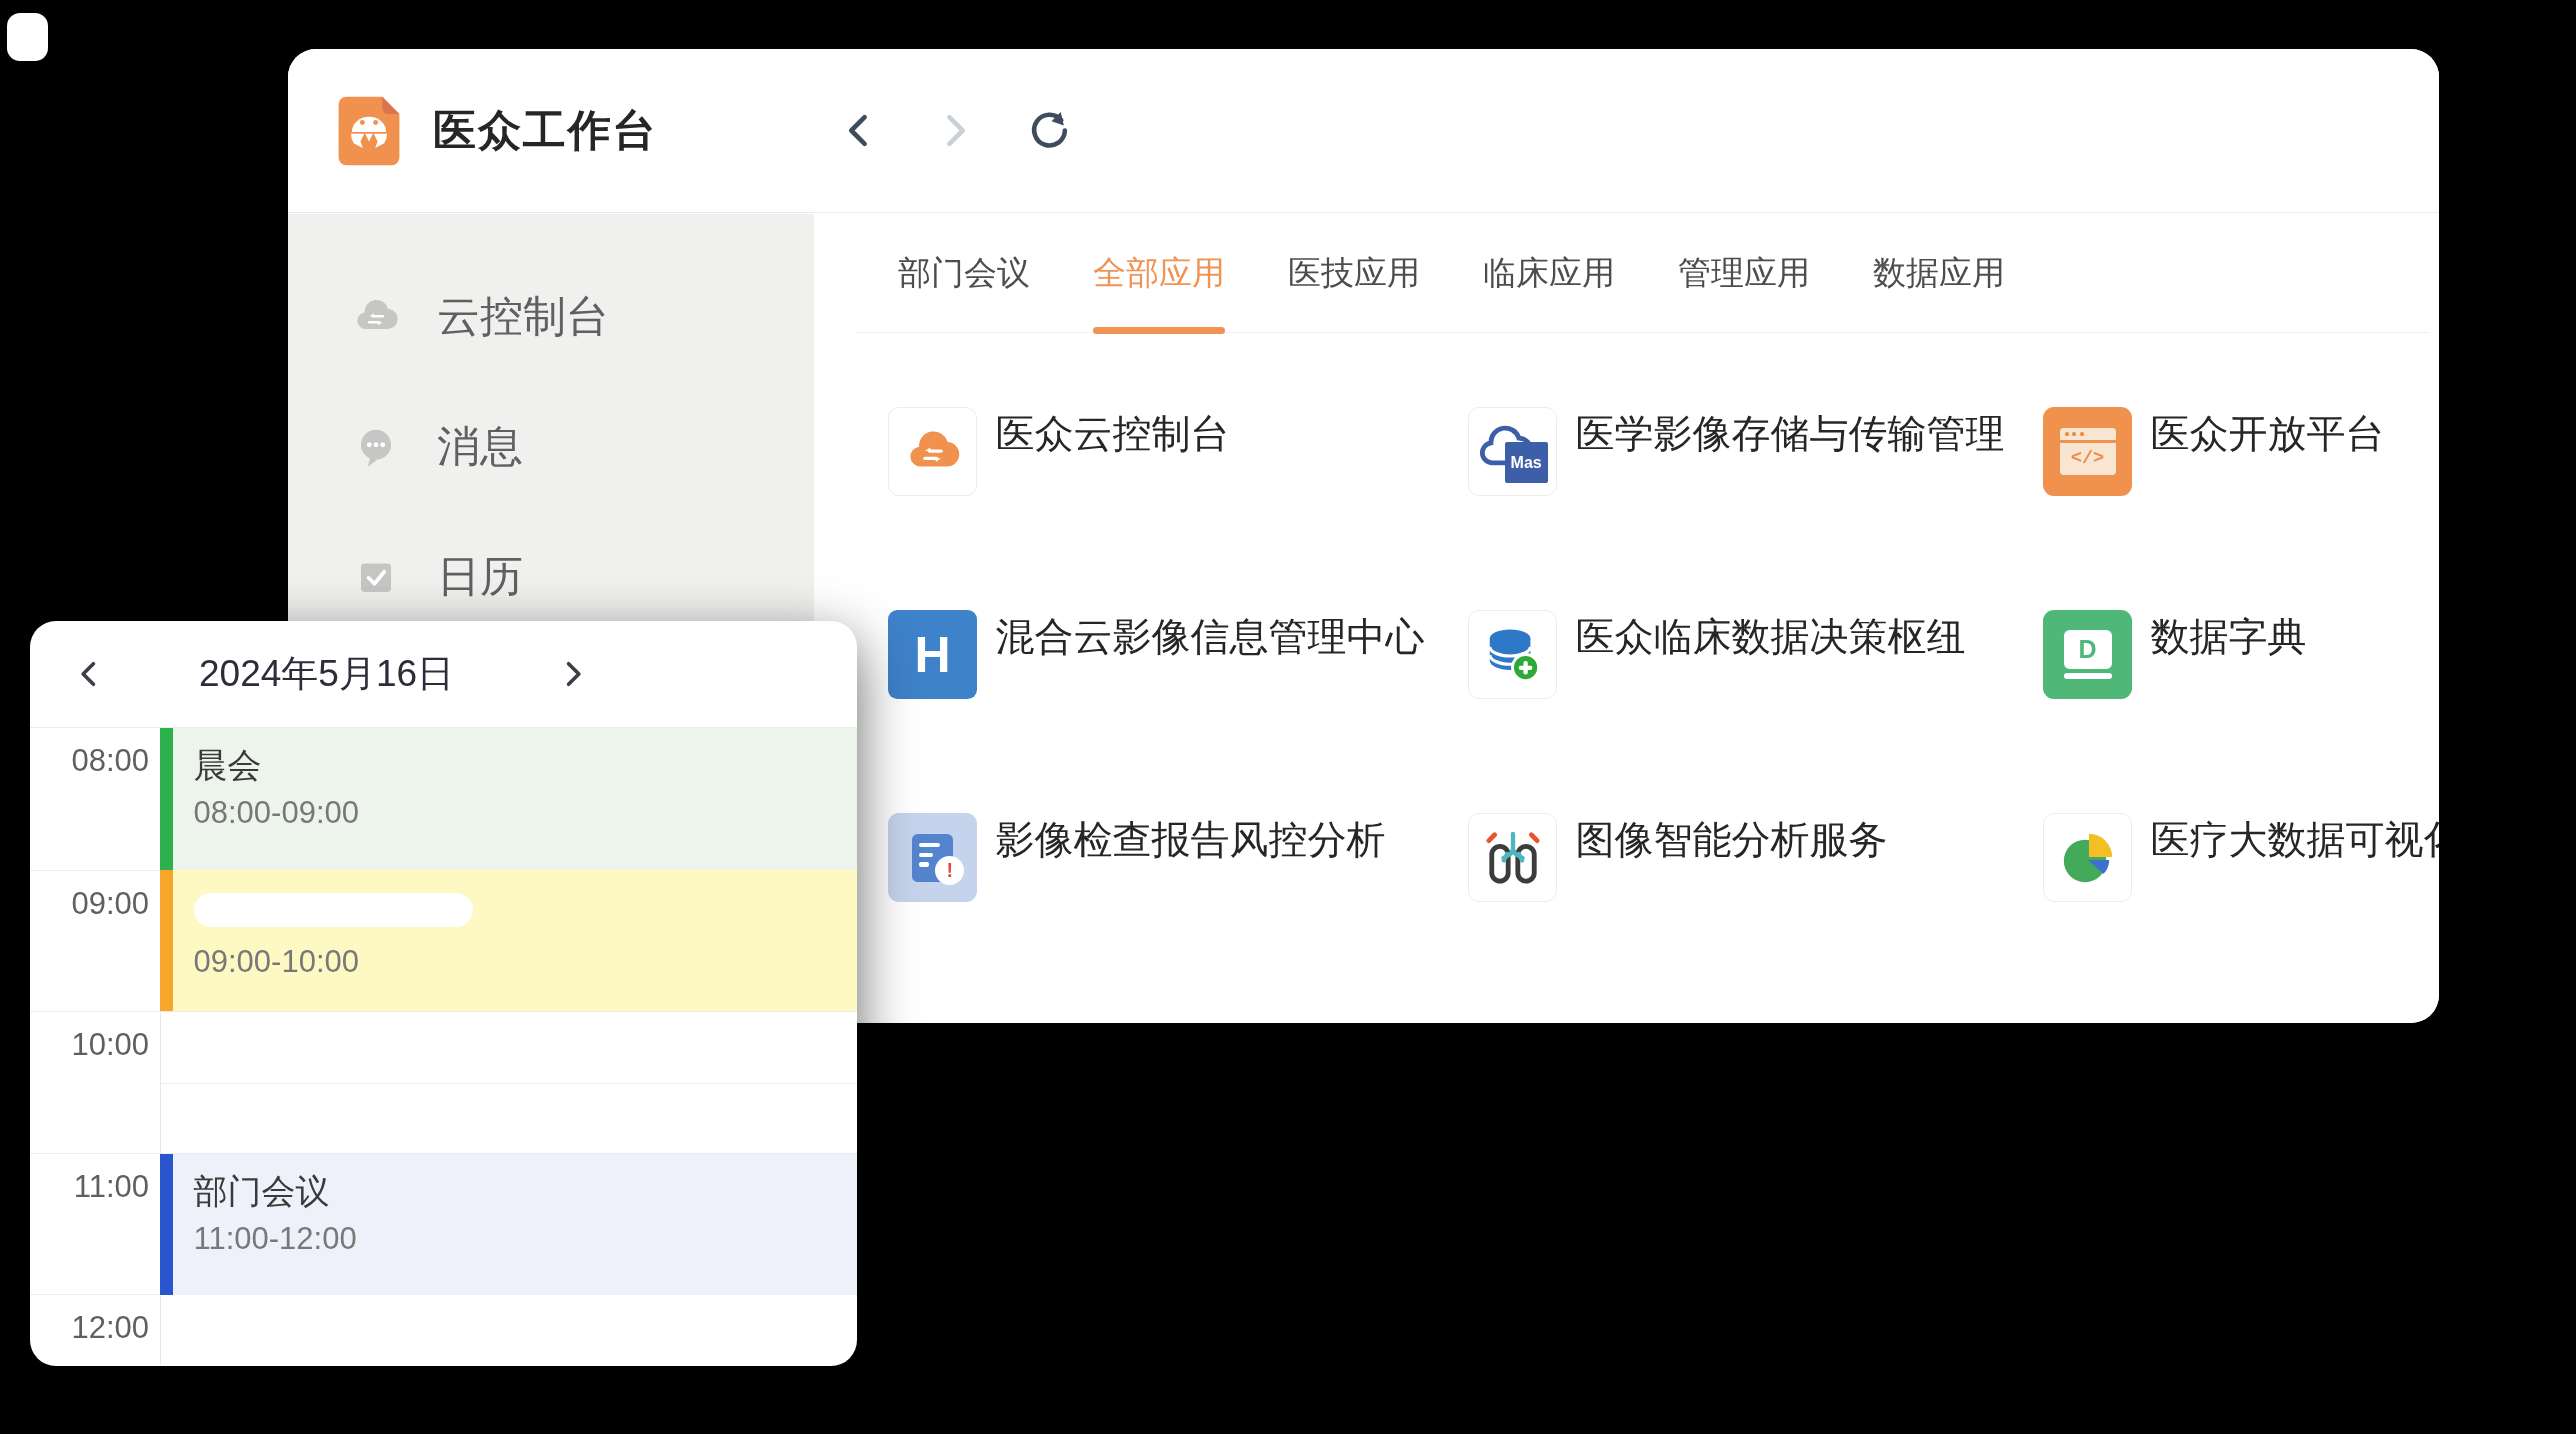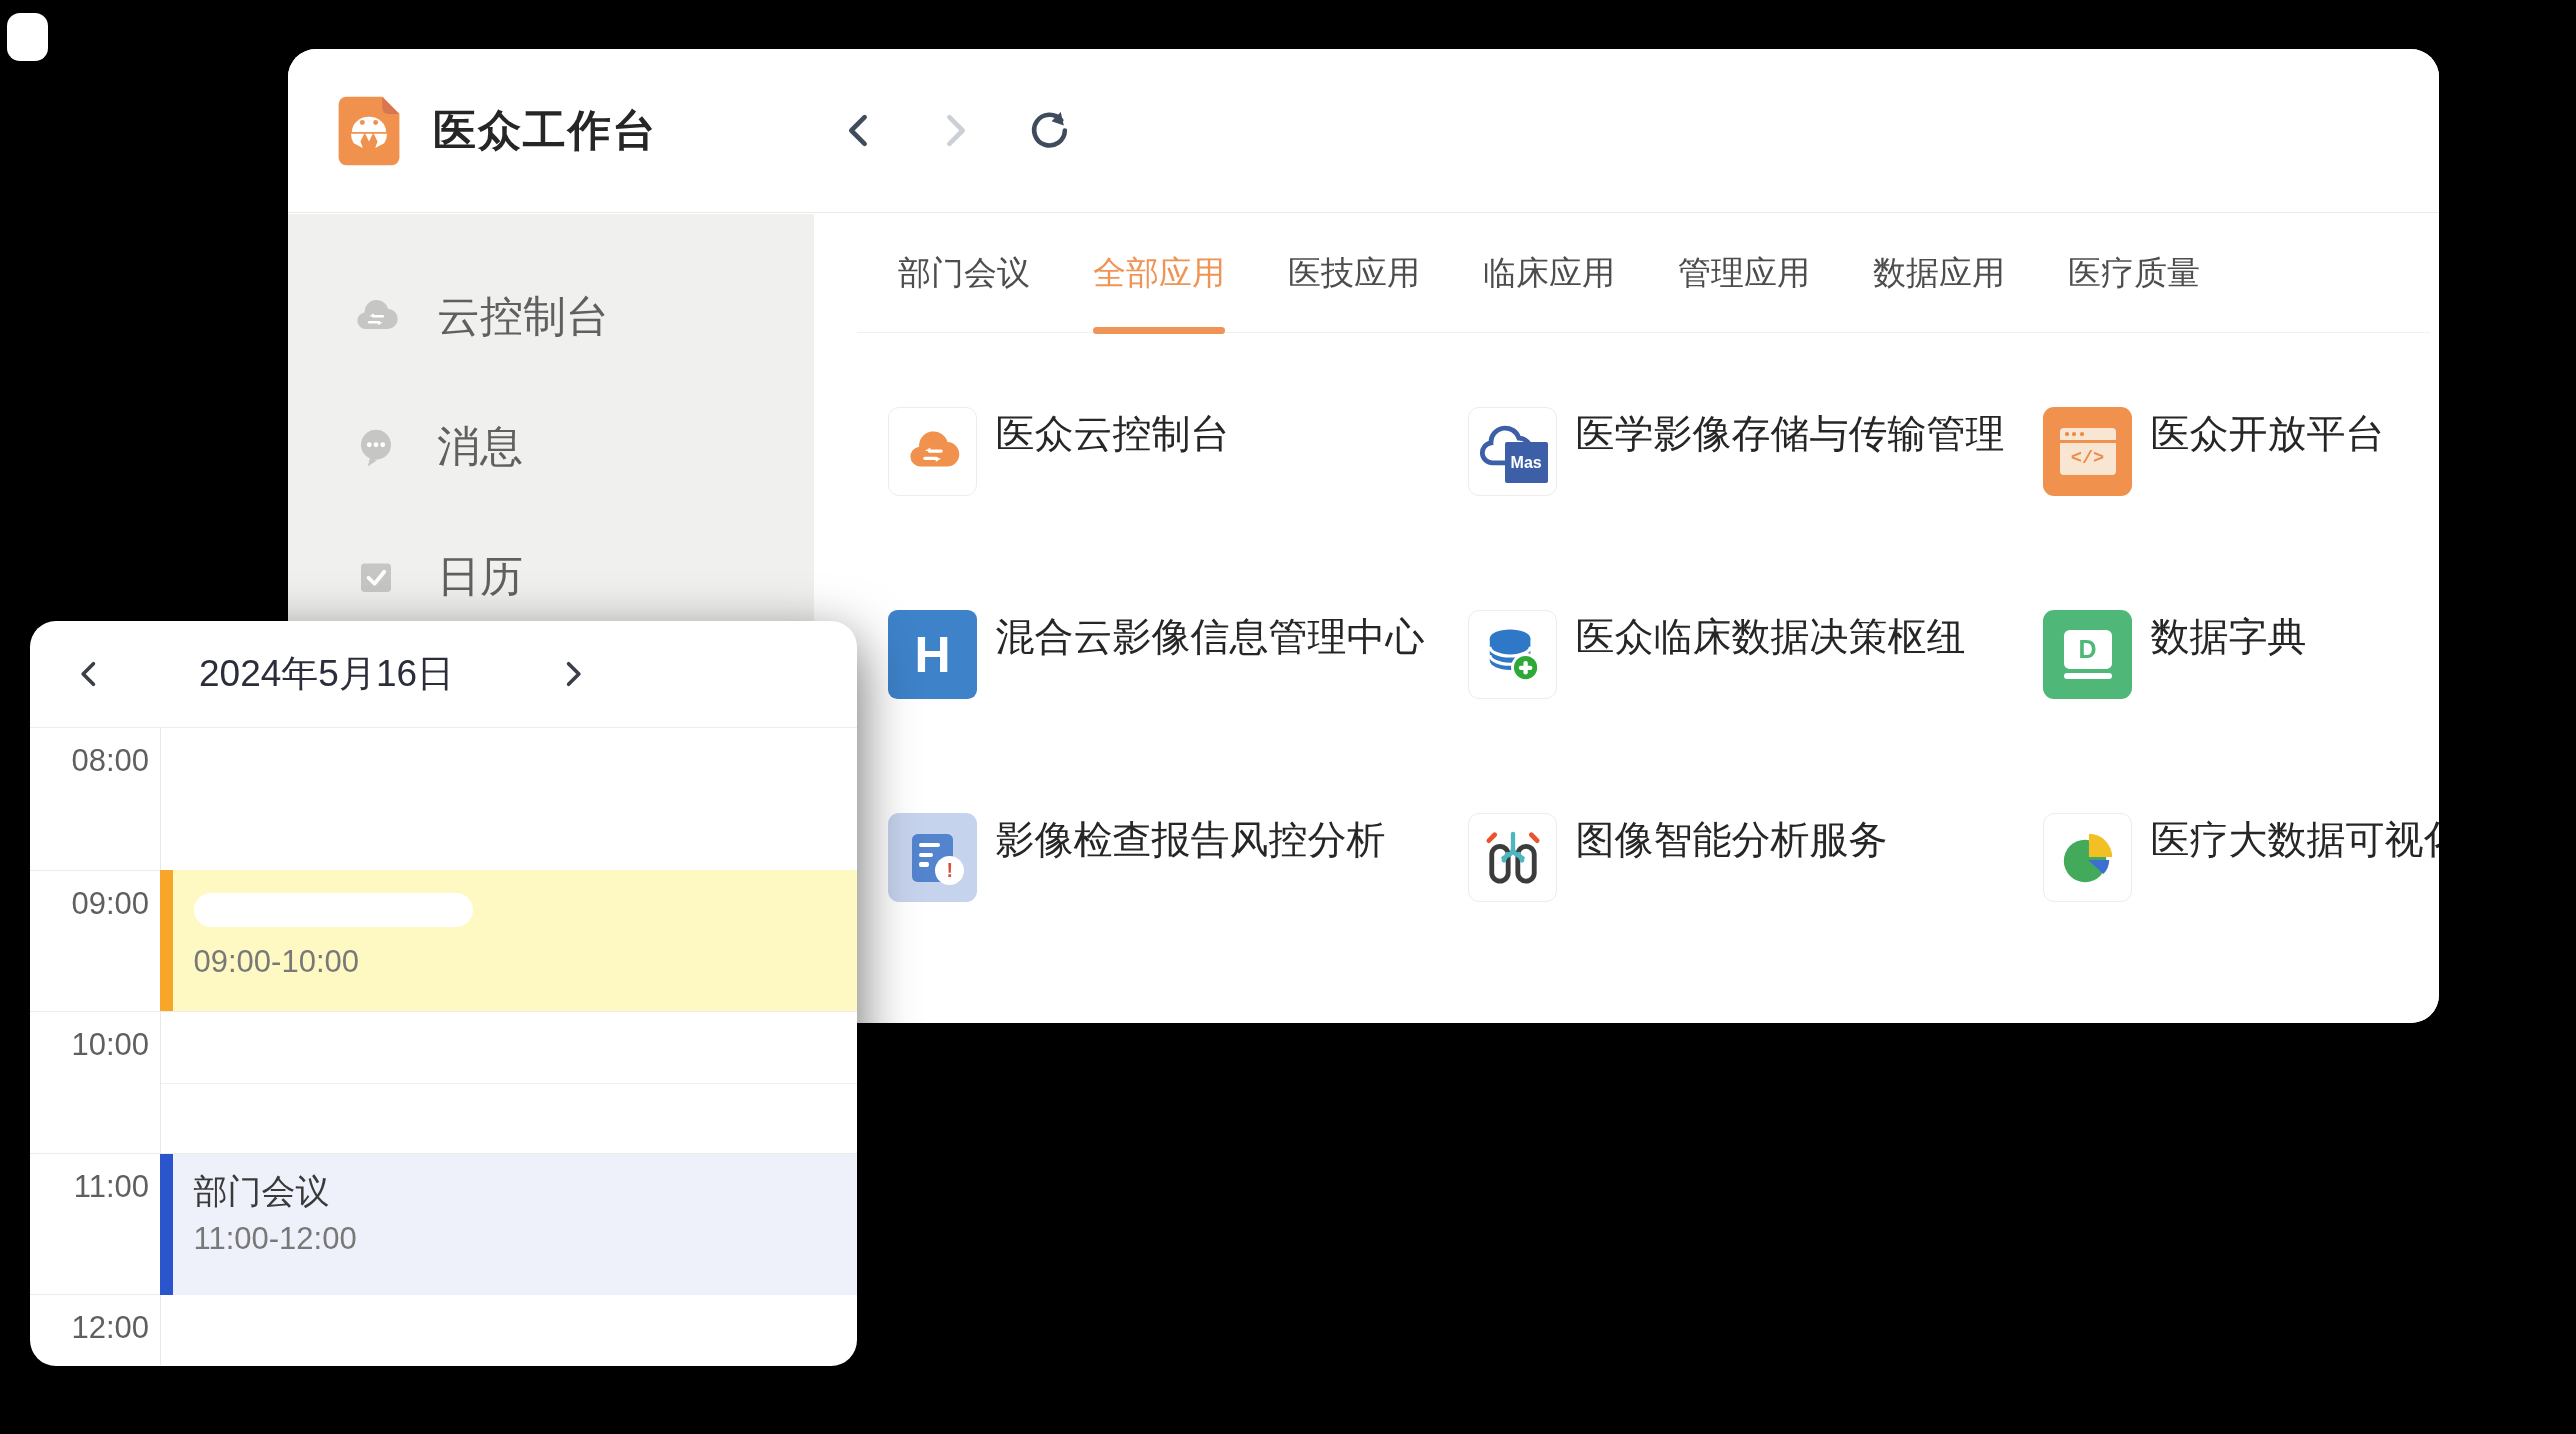--- a/index.html
+++ b/index.html
@@ -178,21 +178,20 @@
     </aside>
 
     <main class="content">
       <nav class="tabs">
         <span class="tab">部门会议</span>
         <span class="tab active">全部应用</span>
         <span class="tab">医技应用</span>
         <span class="tab">临床应用</span>
         <span class="tab">管理应用</span>
         <span class="tab">数据应用</span>
-        <span class="tab">医疗质量</span>
       </nav>
 
       <div class="apps-grid">
 
         <div class="app">
           <div class="icon-card card-white">
             <svg viewBox="0 0 64 64" width="58" height="58">
               <path d="M18 48 a11 11 0 0 1 -1.4 -21.9 A16 16 0 0 1 48 21 a11 11 0 0 1 -1 27 Z" fill="#f0914d"></path>
               <path d="M28 31 h13" stroke="#fff" stroke-width="3.5" stroke-linecap="round"></path>
               <path d="M29 31 l-6 0 l6 -4 z" fill="#fff"></path>
@@ -325,20 +324,24 @@
       </div>
       <div class="cal-row" style="height:141px;">
         <span class="time-label">11:00</span>
       </div>
       <div class="cal-row" style="height:70px;">
         <span class="time-label">12:00</span>
       </div>
       <div class="halfline"></div>
       <div class="vline"></div>
       <div class="events">
+        <div class="event green">
+          <div class="event-title">晨会</div>
+          <div class="event-time">08:00-09:00</div>
+        </div>
         <div class="event orange">
           <div class="redacted-pill"></div>
           <div class="event-time">09:00-10:00</div>
         </div>
         <div class="event blue">
           <div class="event-title">部门会议</div>
           <div class="event-time">11:00-12:00</div>
         </div>
       </div>
     </div>

